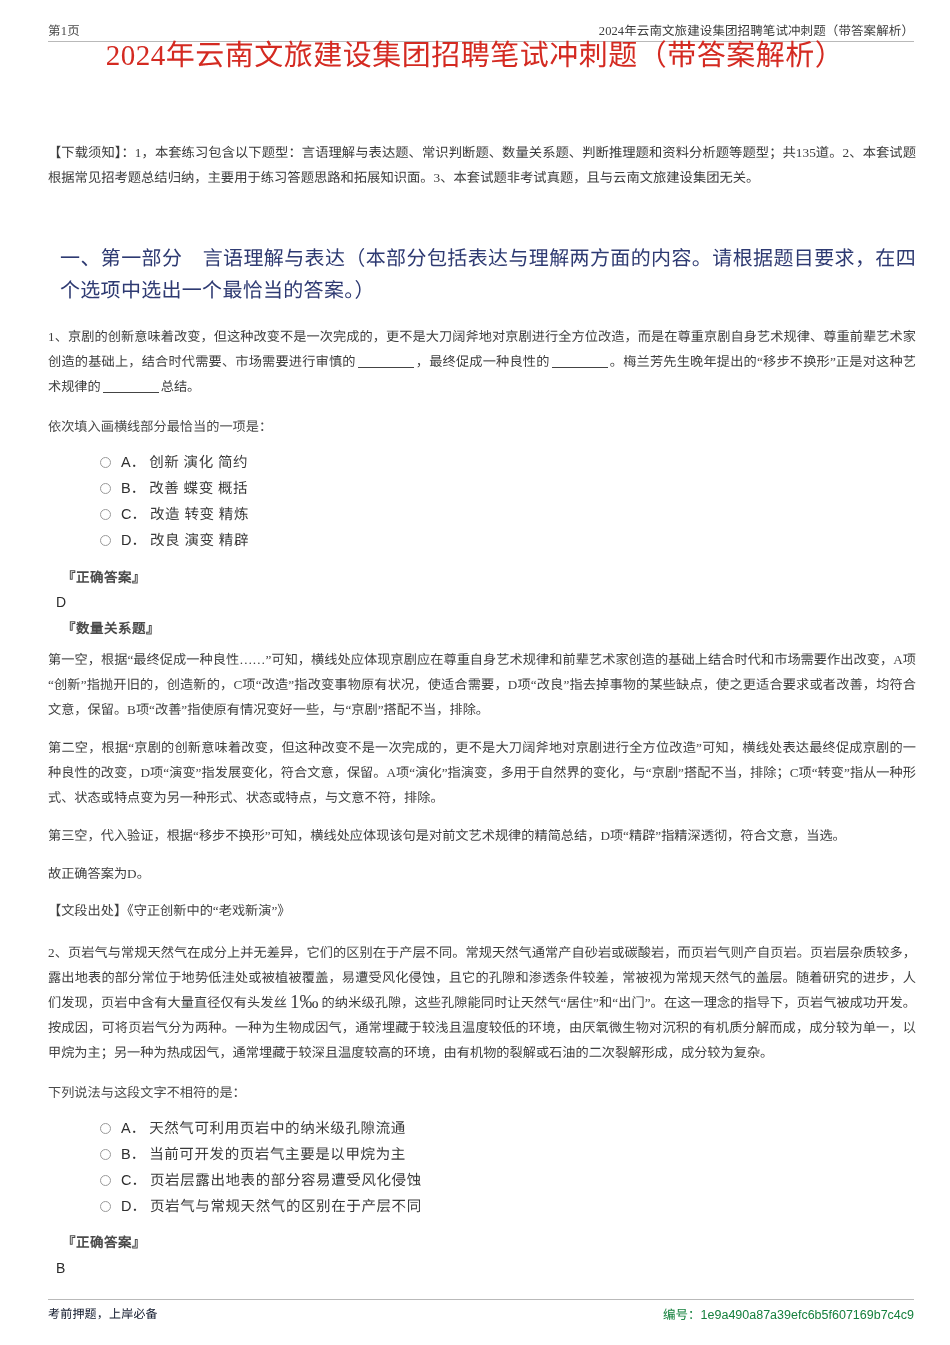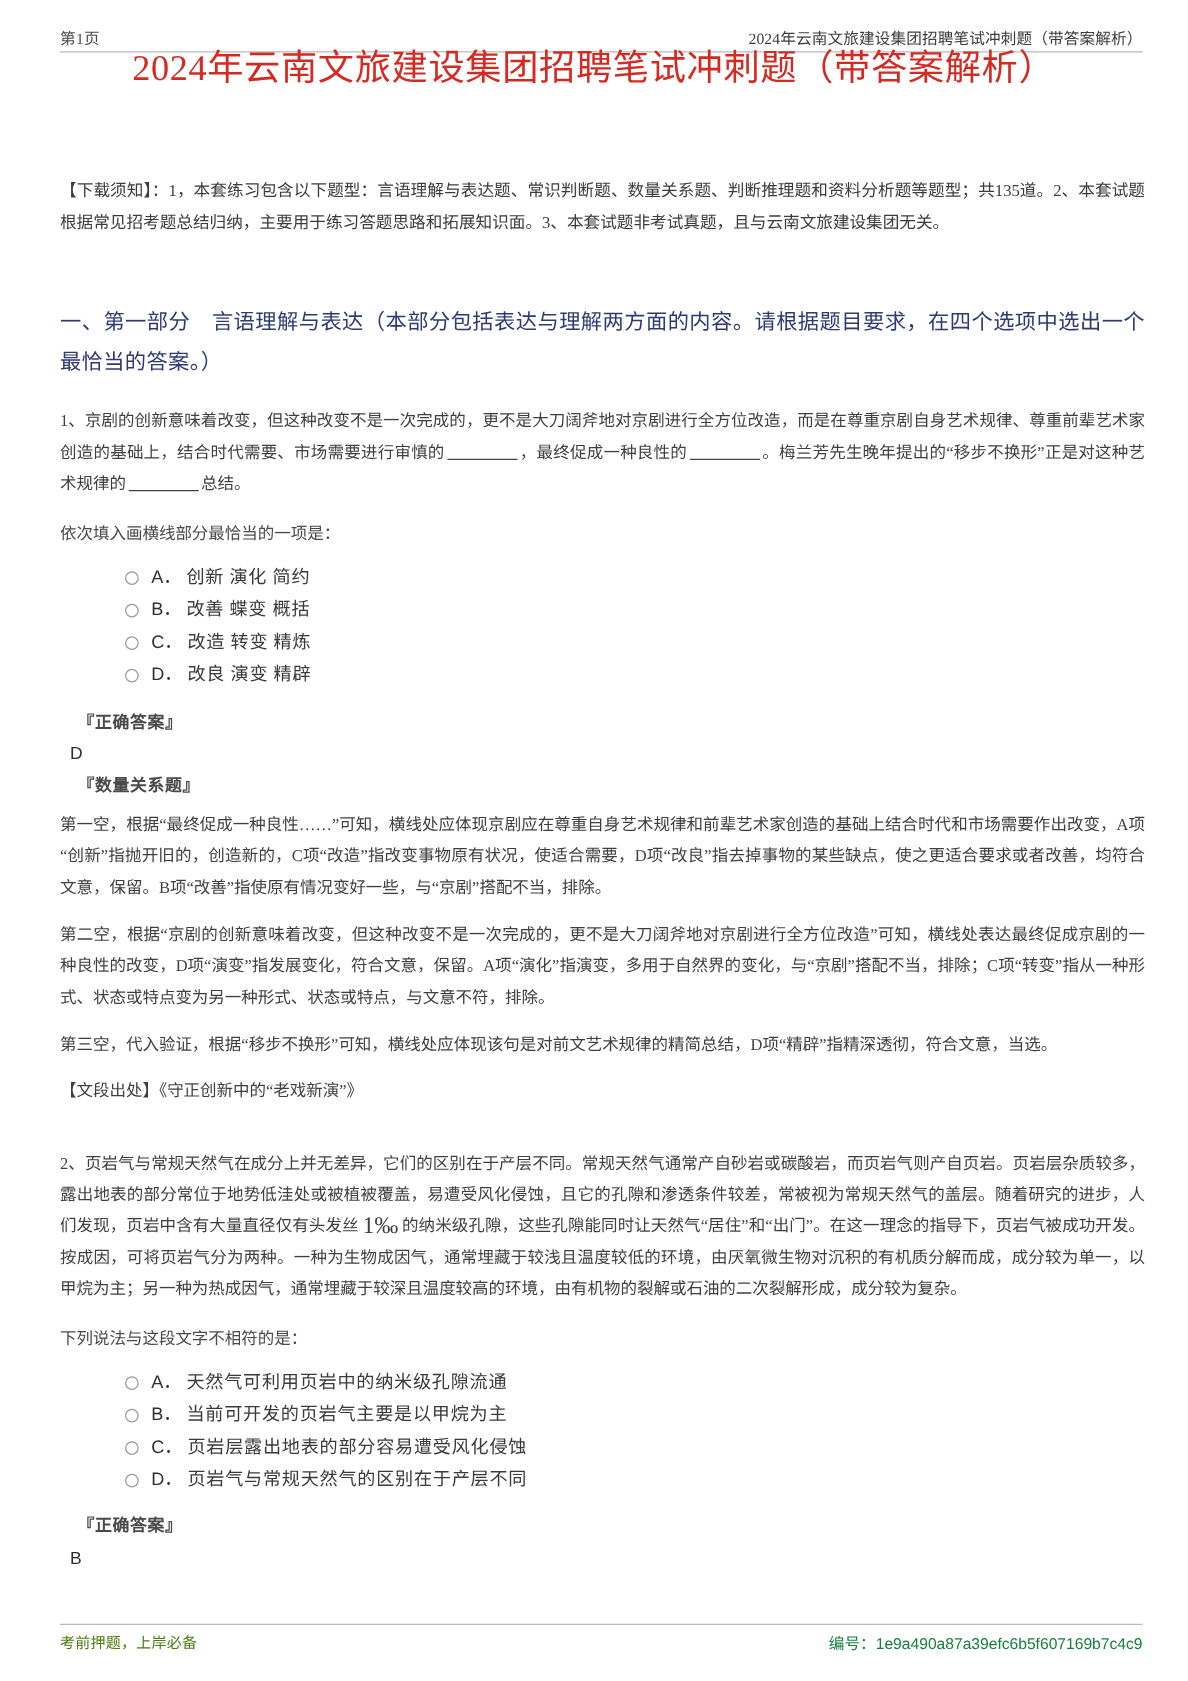--- a/index.html
+++ b/index.html
@@ -71,23 +71,23 @@
 
   .notice {
     margin: 0 0 8px 0;
     line-height: 25px;
     font-size: 13.3px;
     color: #3b3b3b;
   }
 
   
   .part-heading {
-    margin: 52px 0 18px 0;
+    margin: 52px 0 18px 12px;
     color: #2e3a72;
-    font-size: 17px;
+    font-size: 20px;
     line-height: 32px;
     letter-spacing: .3px;
     font-family: "Liberation Serif", "DejaVu Serif", serif;
   }
 
   
   .question-stem {
     margin: 0 0 16px 0;
     line-height: 25px;
     font-size: 13.2px;
@@ -162,21 +162,21 @@
     color: #2b2b2b;
   }
 
   .explain {
     margin: 0 0 13px 0;
     line-height: 25px;
     font-size: 13.2px;
     text-align: justify;
   }
   .source {
-    margin: 0 0 32px 0;
+    margin: 0 0 16px 0;
     font-size: 13.2px;
   }
 
   .gap-sm { height: 6px; }
 
   
   .page-footer {
     position: absolute;
     bottom: 18px;
     left: 48px;
@@ -184,21 +184,21 @@
     height: 28px;
     display: flex;
     align-items: flex-start;
     justify-content: space-between;
     border-top: 1px solid #b9b9b9;
     padding-top: 4px;
     box-sizing: border-box;
   }
   .page-footer .ftr-left {
     font-size: 12px;
-    color: #4d7c0f;
+    color: #0f172a;
     letter-spacing: .2px;
   }
   .page-footer .ftr-right {
     font-size: 12.5px;
     color: #15803d;
     font-family: "Liberation Sans", sans-serif;
     letter-spacing: 0;
   }
   .page-footer .ftr-right .code-label {
     font-family: "Liberation Serif", "DejaVu Serif", serif;
@@ -249,20 +249,21 @@
 
   <div class="ans-label">『正确答案』</div>
   <div class="ans-value">D</div>
   <div class="ans-label">『数量关系题』</div>
 
   <div class="gap-sm"></div>
 
   <p class="explain">第一空，根据“最终促成一种良性……”可知，横线处应体现京剧应在尊重自身艺术规律和前辈艺术家创造的基础上结合时代和市场需要作出改变，A项“创新”指抛开旧的，创造新的，C项“改造”指改变事物原有状况，使适合需要，D项“改良”指去掉事物的某些缺点，使之更适合要求或者改善，均符合文意，保留。B项“改善”指使原有情况变好一些，与“京剧”搭配不当，排除。</p>
   <p class="explain">第二空，根据“京剧的创新意味着改变，但这种改变不是一次完成的，更不是大刀阔斧地对京剧进行全方位改造”可知，横线处表达最终促成京剧的一种良性的改变，D项“演变”指发展变化，符合文意，保留。A项“演化”指演变，多用于自然界的变化，与“京剧”搭配不当，排除；C项“转变”指从一种形式、状态或特点变为另一种形式、状态或特点，与文意不符，排除。</p>
   <p class="explain">第三空，代入验证，根据“移步不换形”可知，横线处应体现该句是对前文艺术规律的精简总结，D项“精辟”指精深透彻，符合文意，当选。</p>
+  <p class="explain">故正确答案为D。</p>
   <p class="source">【文段出处】《守正创新中的“老戏新演”》</p>
 
   <p class="question-stem"><span>2、</span><span>页岩气与常规天然气在成分上并无差异，它们的区别在于产层不同。常规天然气通常产自砂岩或碳酸岩，而页岩气则产自页岩。页岩层杂质较多，露出地表的部分常位于地势低洼处或被植被覆盖，易遭受风化侵蚀，且它的孔隙和渗透条件较差，常被视为常规天然气的盖层。随着研究的进步，人们发现，页岩中含有大量直径仅有头发丝</span><span class="permille">1‰</span><span>的纳米级孔隙，这些孔隙能同时让天然气“居住”和“出门”。在这一理念的指导下，页岩气被成功开发。按成因，可将页岩气分为两种。一种为生物成因气，通常埋藏于较浅且温度较低的环境，由厌氧微生物对沉积的有机质分解而成，成分较为单一，以甲烷为主；另一种为热成因气，通常埋藏于较深且温度较高的环境，由有机物的裂解或石油的二次裂解形成，成分较为复杂。</span></p>
 
   <p class="ask">下列说法与这段文字不相符的是：</p>
 
   <ul class="options">
     <li>
       <span class="radio"></span>
       <span class="opt-letter">A．</span>

